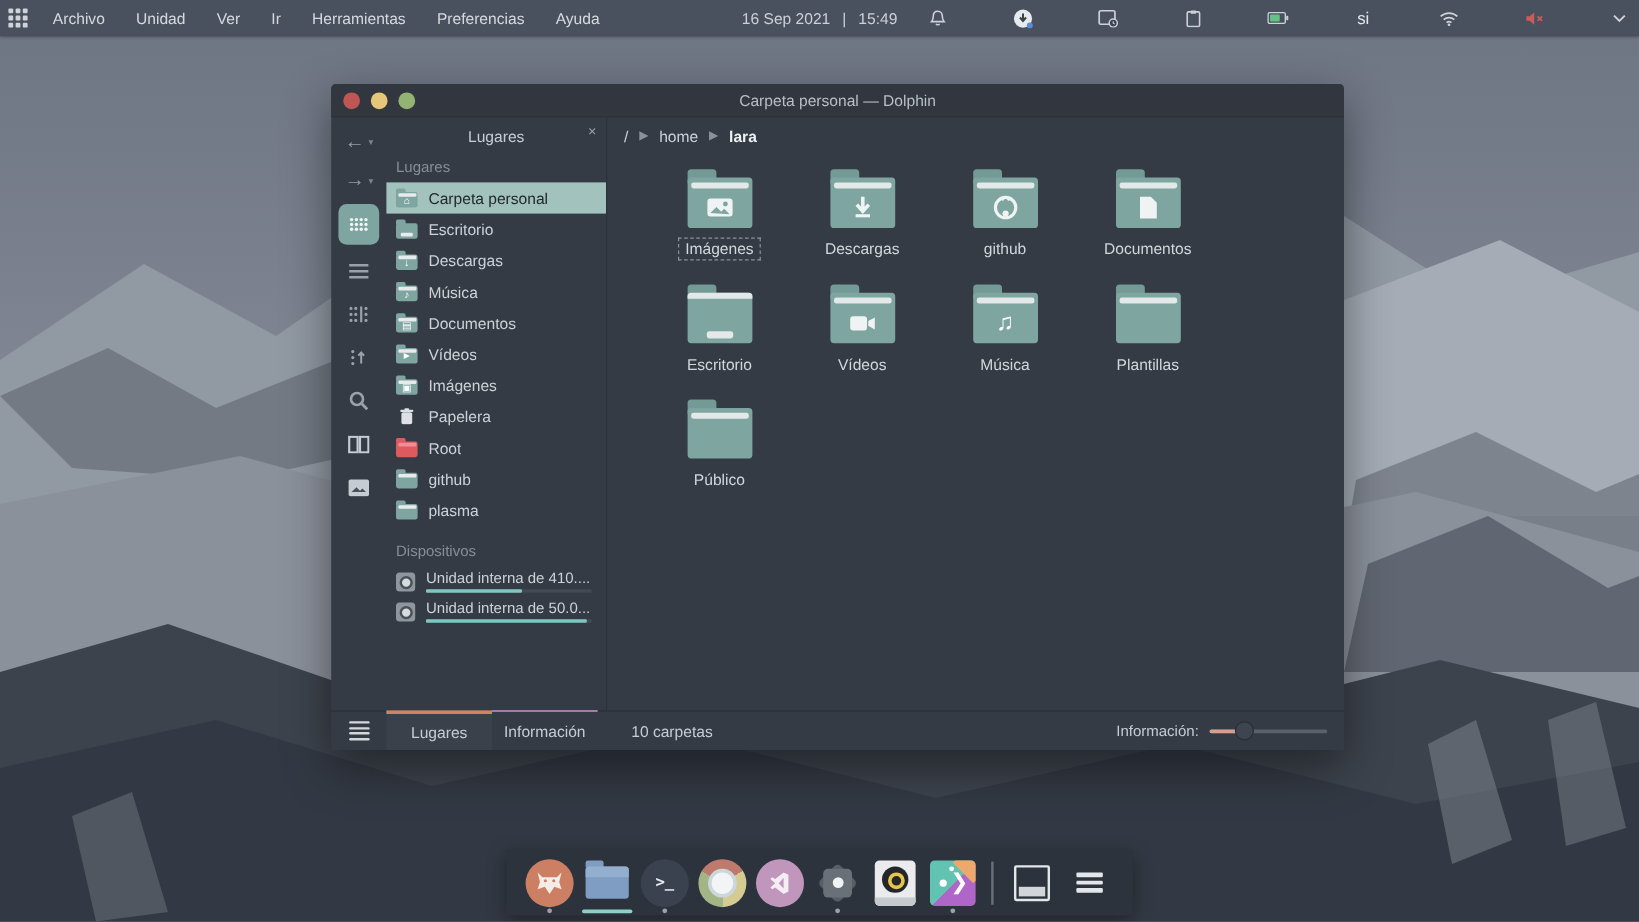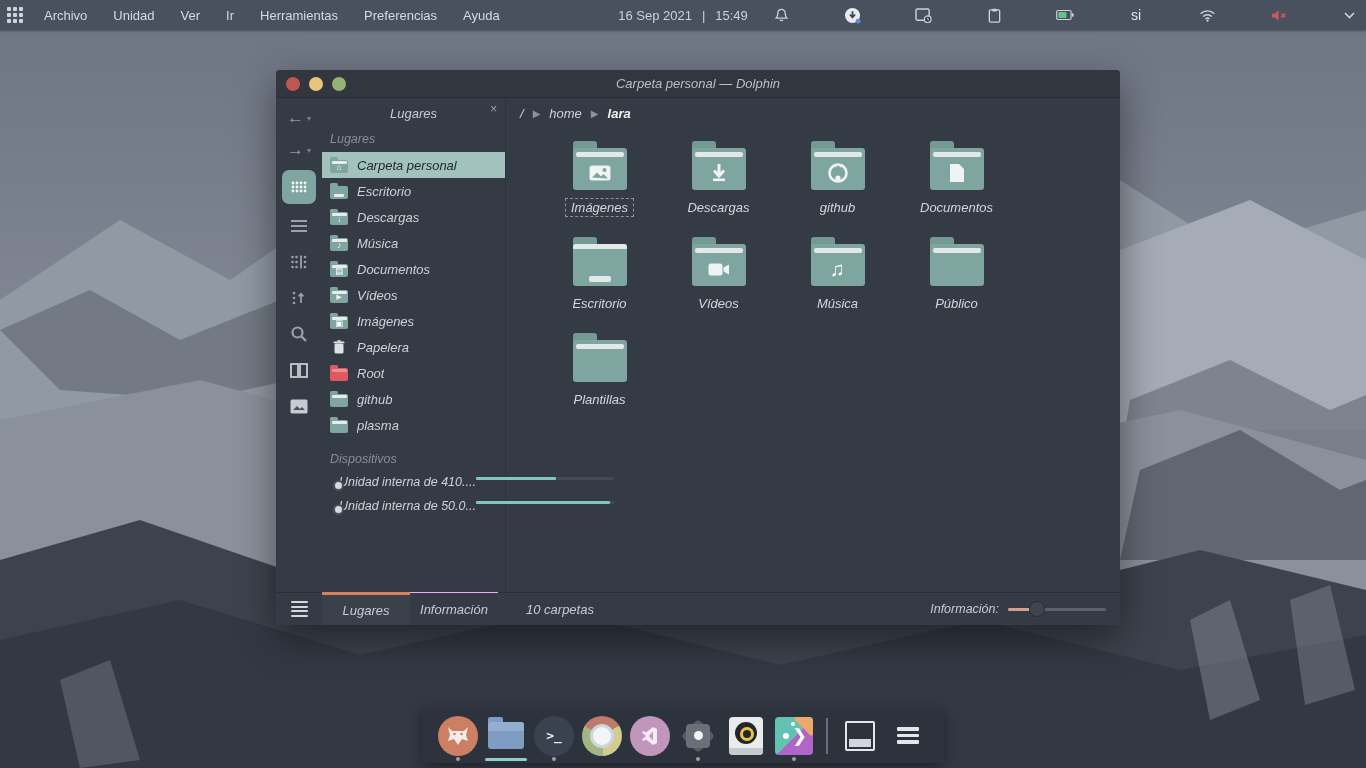--- a/index.html
+++ b/index.html
@@ -21,21 +21,21 @@
   .menus { display:flex; gap:26px; margin-left:14px; }
   .menus span { cursor:pointer; }
   .clock { position:absolute; left:50%; transform:translateX(-50%); display:flex; gap:10px; color:#ccd1d8; }
   .tray { position:absolute; right:8px; top:0; height:30px; display:flex; align-items:center; gap:11px; }
   .tray .ticon { display:flex; align-items:center; justify-content:center; width:18px; height:18px; cursor:pointer;margin-left:42px; }
   .kbd-si { font-size:14px; color:#e3e7ec; }
 
   
   .window { position:absolute; left:276px; top:70px; width:844px; height:555px;
     background:#353b44; border-radius:4px 4px 0 0; box-shadow:0 14px 40px rgba(0,0,0,.45);
-    z-index:20; display:flex; flex-direction:column;font-style:italic; }
+    z-index:20; display:flex; flex-direction:column; }
   .titlebar { height:28px; background:#31363f; border-radius:4px 4px 0 0; position:relative;
     display:flex; align-items:center; justify-content:center; border-bottom:1px solid #272c34; }
   .titlebar .title { color:#b9bfc7; font-size:13px; }
   .tl { position:absolute; left:10px; top:7px; display:flex; gap:9px; }
   .tl i { width:14px; height:14px; border-radius:50%; display:block; cursor:pointer; }
   .tl .r { background:#bf5653; } .tl .y { background:#e6c679; } .tl .g { background:#93b373; }
 
   .winbody { flex:1; display:flex; min-height:0; }
 
   
@@ -60,21 +60,21 @@
   .sitem.sel { background:#a2c3bd; color:#23282d; }
   .mf { width:18px; height:13px; position:relative; background:#7ea5a0; border-radius:2px; flex:0 0 auto; margin-top:2px; }
   .mf::before { content:""; position:absolute; top:-3px; left:0; width:8px; height:4px; background:#7ea5a0; border-radius:1.5px 1.5px 0 0; }
   .mf::after { content:""; position:absolute; top:1.5px; left:1.5px; right:1.5px; height:2.5px; background:#e7ebeb; border-radius:1px; }
   .mf .g { position:absolute; left:0; right:0; top:3px; bottom:0; display:flex; align-items:center; justify-content:center;
     color:#fff; font-size:8.5px; line-height:1; }
   .mf.red { background:#dd5a5f; } .mf.red::before { background:#dd5a5f; } .mf.red::after { background:#eb9094; }
   .mf.desk::after { top:auto; bottom:2px; left:4px; right:4px; }
   .icon16 { width:18px; height:16px; display:flex; align-items:center; justify-content:center; flex:0 0 auto; }
   .devitem { display:flex; align-items:flex-start; gap:9px; padding:3px 8px; cursor:pointer; }
-  .devitem .dcol { display:flex; flex-direction:row; }
+  .devitem .dcol { display:flex; flex-direction:column; }
   .devitem .lbl { font-size:12.5px; color:#ccd2d8; white-space:nowrap; }
   .ubar { height:3px; background:#434a53; border-radius:1px; margin-top:2px; width:138px; }
   .ubar i { display:block; height:3px; background:#7fc7c1; border-radius:1px; }
   .drive { width:16px; height:16px; background:#8f959c; border-radius:3px; position:relative; margin-top:2px; }
   .drive::after { content:""; position:absolute; left:3px; top:3px; width:7px; height:7px; border:2px solid #4a5058; border-radius:50%; background:#d7dade; }
 
   
   .main { flex:1; display:flex; flex-direction:column; min-width:0; }
   .crumbs { height:30px; display:flex; align-items:center; gap:9px; padding-left:14px;
     color:#ccd2d8; font-size:13px; }
@@ -546,29 +546,29 @@
               <div class="gly">♫</div>
               </div>
             <div class="flabel">Música</div>
           </div>
           <div class="fcell">
             <div class="bf">
                 <div class="tab"></div>
                 <div class="bod"></div>
                 <div class="strip"></div>
               </div>
+            <div class="flabel">Plantillas</div>
+          </div>
+          <div class="fcell">
+            <div class="bf">
+                <div class="tab"></div>
+                <div class="bod"></div>
+                <div class="strip"></div>
+              </div>
             <div class="flabel">Público</div>
-          </div>
-          <div class="fcell">
-            <div class="bf">
-                <div class="tab"></div>
-                <div class="bod"></div>
-                <div class="strip"></div>
-              </div>
-            <div class="flabel">Plantillas</div>
           </div>
         </div>
       </div>
     </div>
 
     <div class="statusbar">
       <div class="menuburger">
         <span class="burger">
             <i></i>
             <i></i>

